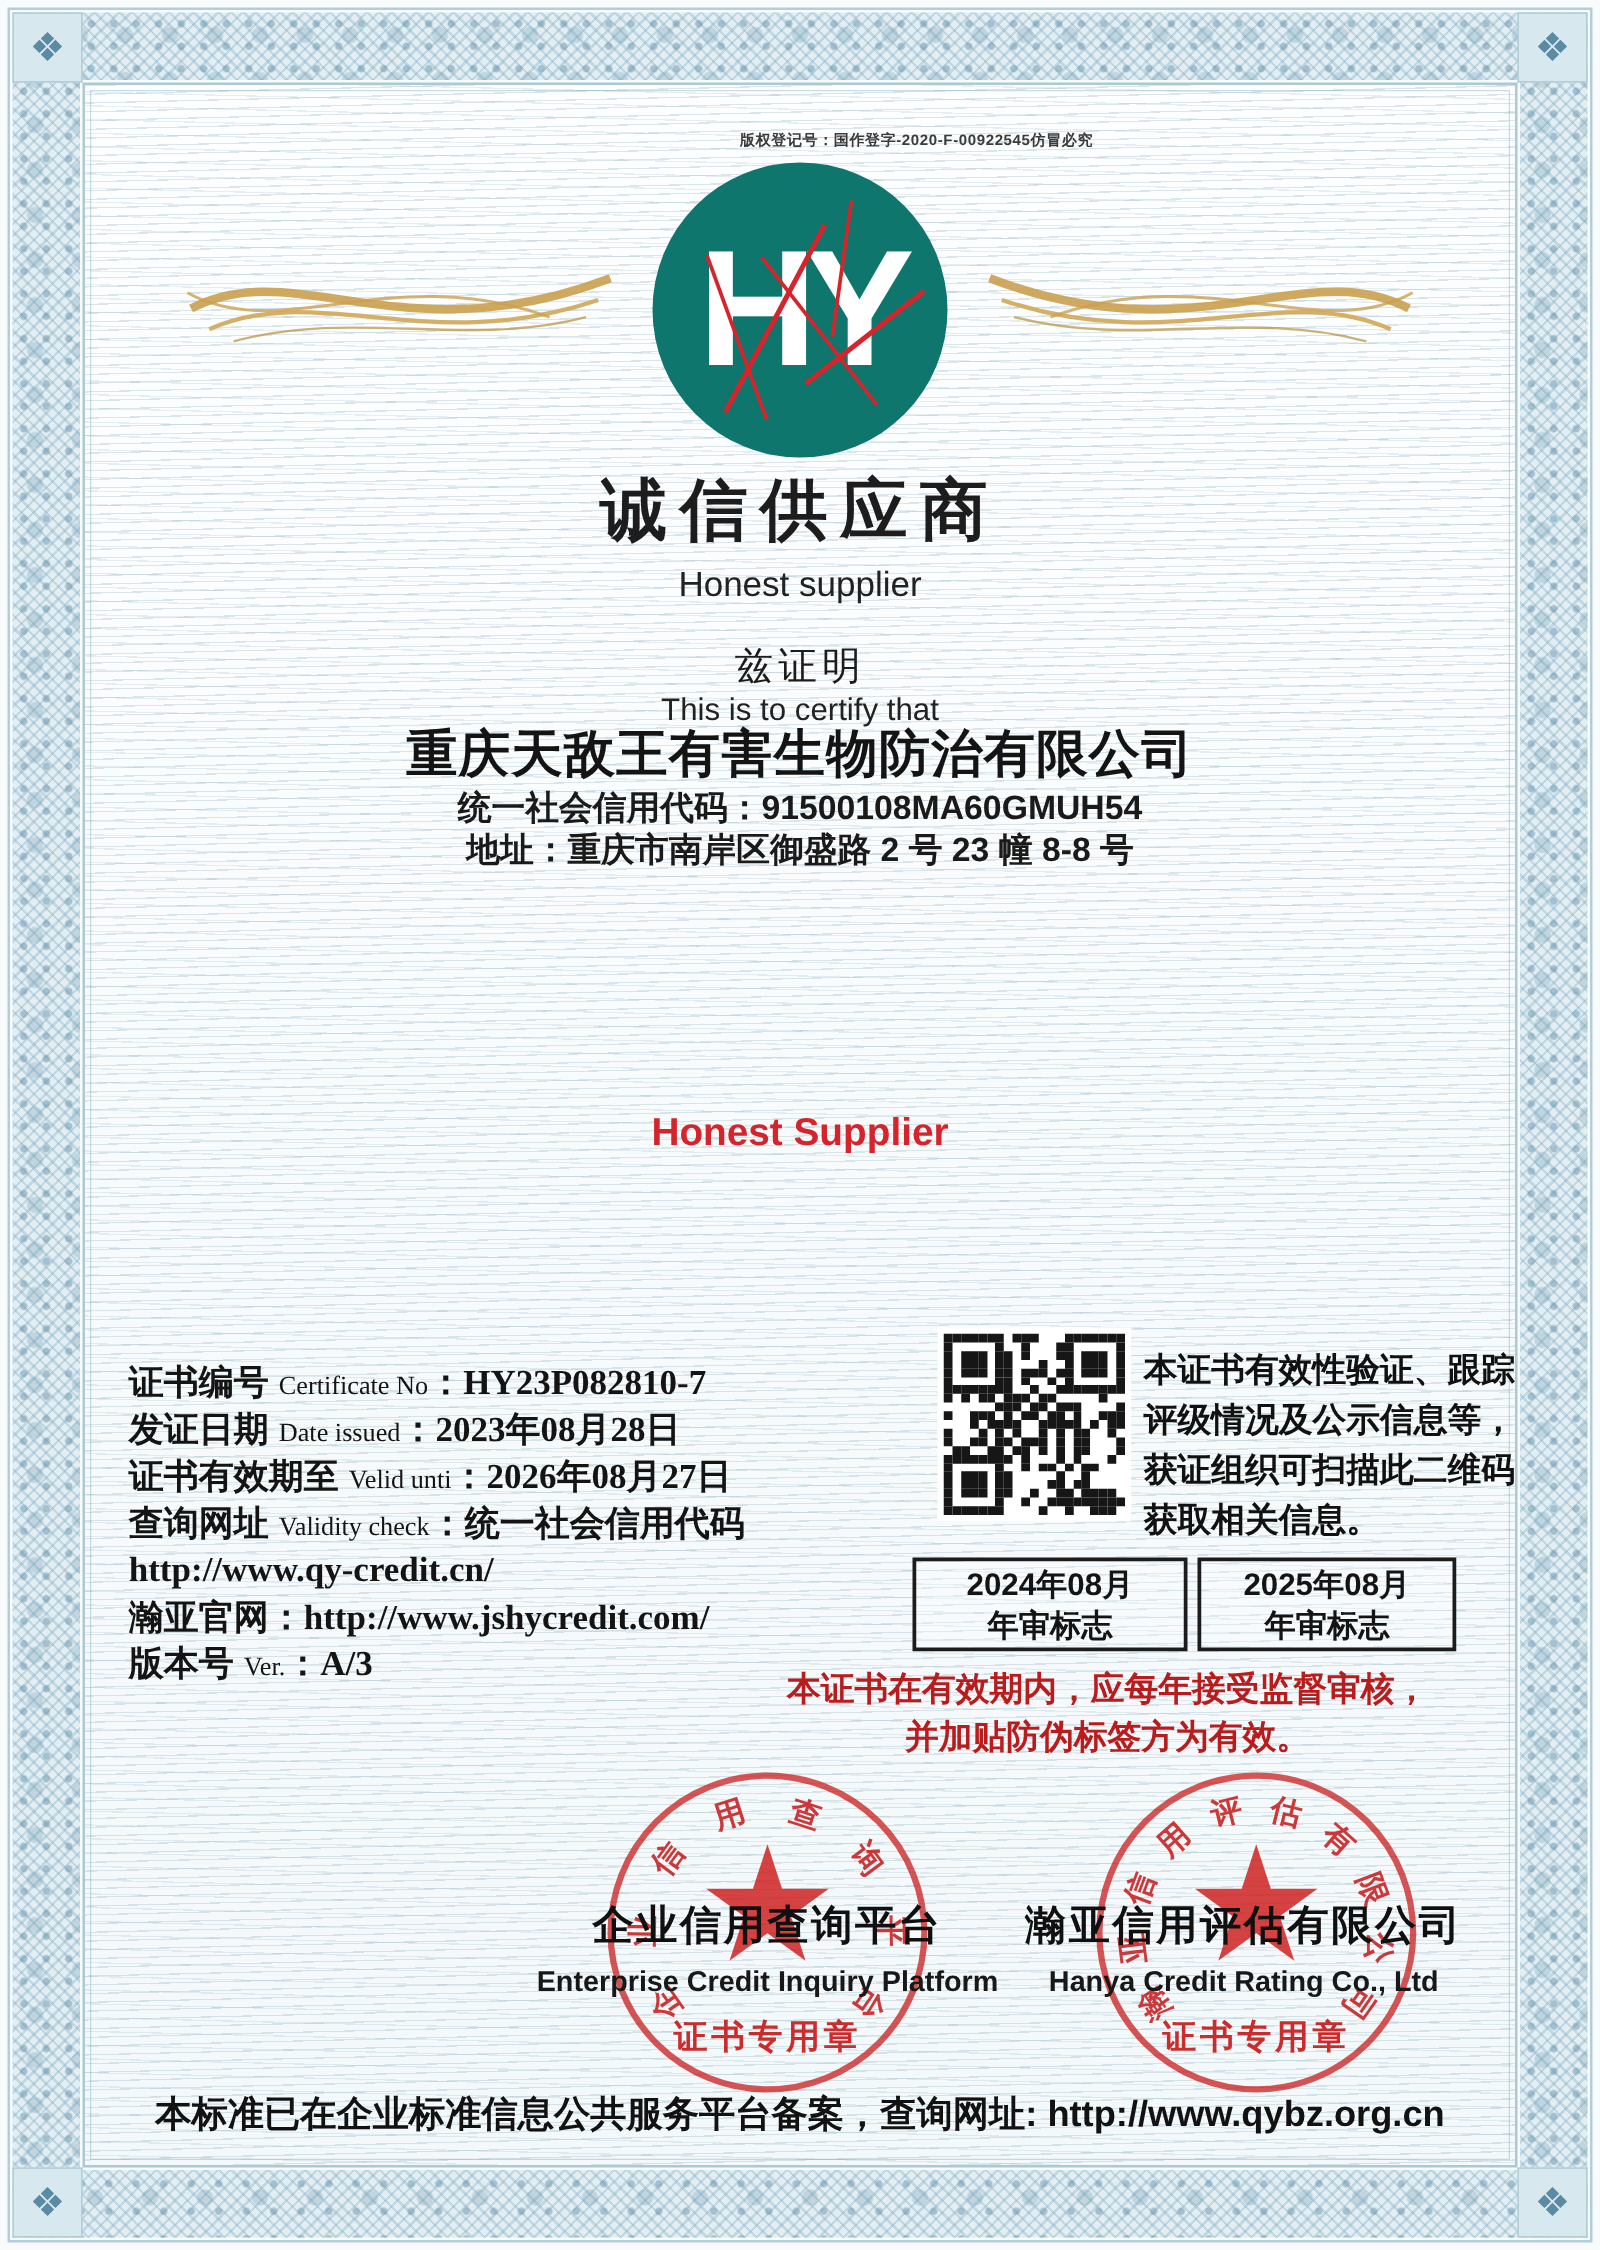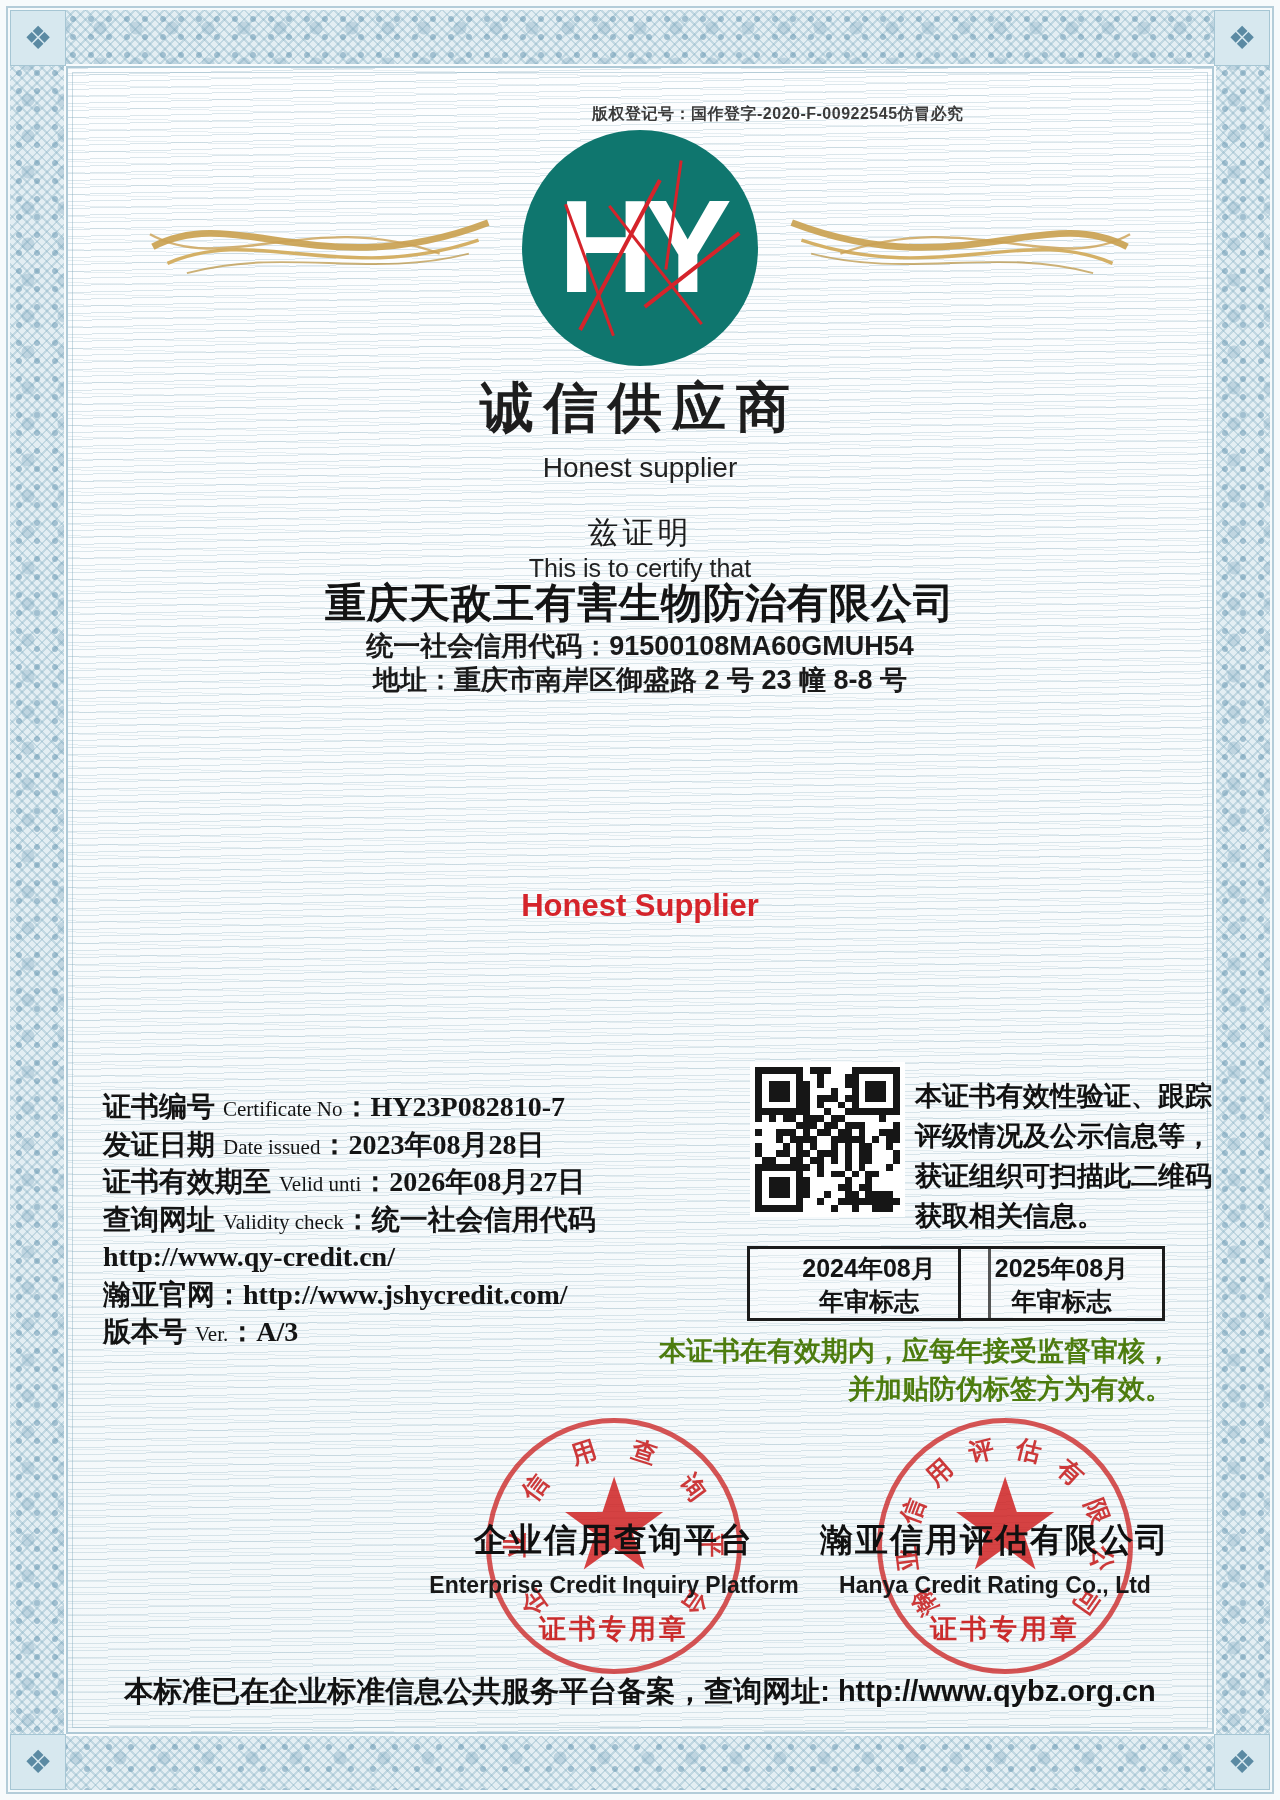--- a/index.html
+++ b/index.html
@@ -29,21 +29,21 @@
   
   .guilloche{position:absolute;inset:68px;
     background:
       repeating-linear-gradient(178.6deg, rgba(140,175,190,.30) 0 1px, transparent 1px 7px),
       repeating-linear-gradient(181.4deg, rgba(140,175,190,.20) 0 1px, transparent 1px 11px),
       linear-gradient(#fdfeff,#f3f8fa);}
 
   .abs{position:absolute;}
   .ctr{left:0;right:0;text-align:center;}
 
-  .copyright{left:592px;top:104px;font-size:16px;font-weight:600;color:#3b3b3b;letter-spacing:.5px;}
+  .copyright{left:592px;top:104px;font-size:12px;font-weight:600;color:#3b3b3b;letter-spacing:.5px;}
 
   .logo-circle{left:522px;top:130px;width:236px;height:236px;border-radius:50%;background:#0f766e;overflow:hidden;}
   .logo-letters{position:absolute;left:0;right:0;top:44px;text-align:center;font-size:132px;line-height:1.1;
     font-weight:900;color:#ffffff;letter-spacing:-10px;}
   .crack{position:absolute;background:#d5242b;}
   .ck1{width:4px;height:170px;left:96px;top:40px;transform:rotate(28deg);}
   .ck2{width:3px;height:150px;left:132px;top:60px;transform:rotate(-38deg);}
   .ck3{width:4px;height:120px;left:168px;top:80px;transform:rotate(52deg);}
   .ck4{width:3px;height:140px;left:66px;top:70px;transform:rotate(-20deg);}
   .ck5{width:3px;height:110px;left:150px;top:30px;transform:rotate(8deg);}
@@ -69,26 +69,26 @@
   .den{font-size:21px;font-weight:500;margin-left:8px;}
   .dval{font-size:28px;font-weight:600;}
 
   .qr{left:750px;top:1062px;width:155px;height:155px;background:#fff;padding:5px;box-sizing:border-box;
     display:grid;grid-template-columns:repeat(21,1fr);grid-template-rows:repeat(21,1fr);}
   .qr .on{background:#161616;}
   .qr-note{left:915px;top:1076px;font-size:27px;font-weight:600;line-height:40px;color:#111;white-space:nowrap;}
 
   .badge{top:1246px;height:75px;border:3px solid #1c1c1c;box-sizing:border-box;text-align:center;
     color:#141414;padding-top:3px;background:rgba(255,255,255,.25);}
-  .badge-1{left:747px;width:244px;}
+  .badge-1{left:730px;width:220px;}
   .badge-2{left:958px;width:207px;}
   .badge div{font-size:25px;font-weight:600;line-height:33px;}
 
-  .review-notes{left:600px;top:1332px;width:572px;text-align:right;font-size:27px;font-weight:600;
-    line-height:38px;color:#4d7c0f;}
+  .review-notes{left:600px;top:1332px;width:572px;text-align:center;font-size:27px;font-weight:600;
+    line-height:38px;color:#b91c1c;}
 
   .stamp{position:absolute;top:1418px;width:256px;height:256px;border:5px solid rgba(201,28,28,.75);
     border-radius:50%;box-sizing:border-box;z-index:2;}
   .stamp-l{left:486px;} .stamp-r{left:877px;}
   .stamp-anchor{position:absolute;left:50%;top:50%;width:0;height:0;}
   .ring-ch{position:absolute;left:-14px;top:-14px;width:28px;height:28px;text-align:center;
     font-size:25px;font-weight:700;color:rgba(198,24,24,.85);line-height:28px;}
   .star{position:absolute;top:38px;left:0;right:0;text-align:center;font-size:128px;line-height:1;
     color:rgba(206,26,26,.82);}
   .stamp-label{position:absolute;top:188px;left:0;right:0;text-align:center;font-size:27px;font-weight:700;

